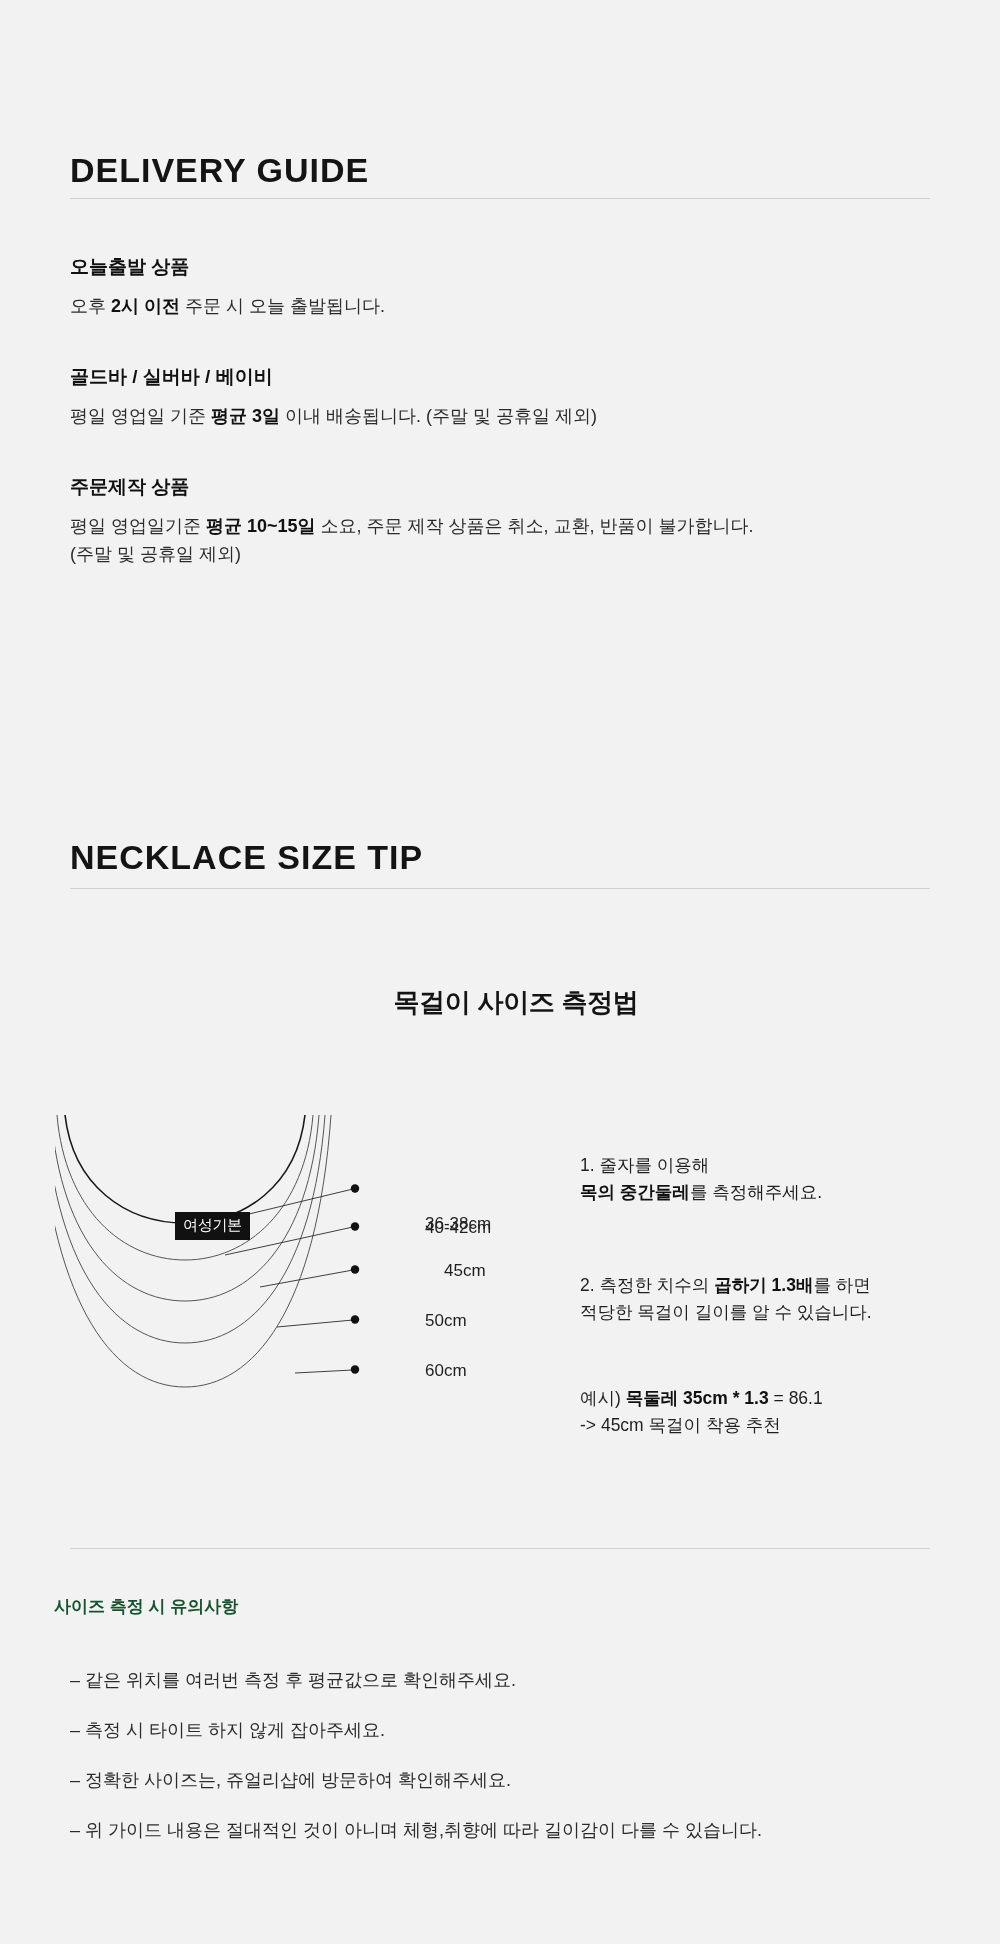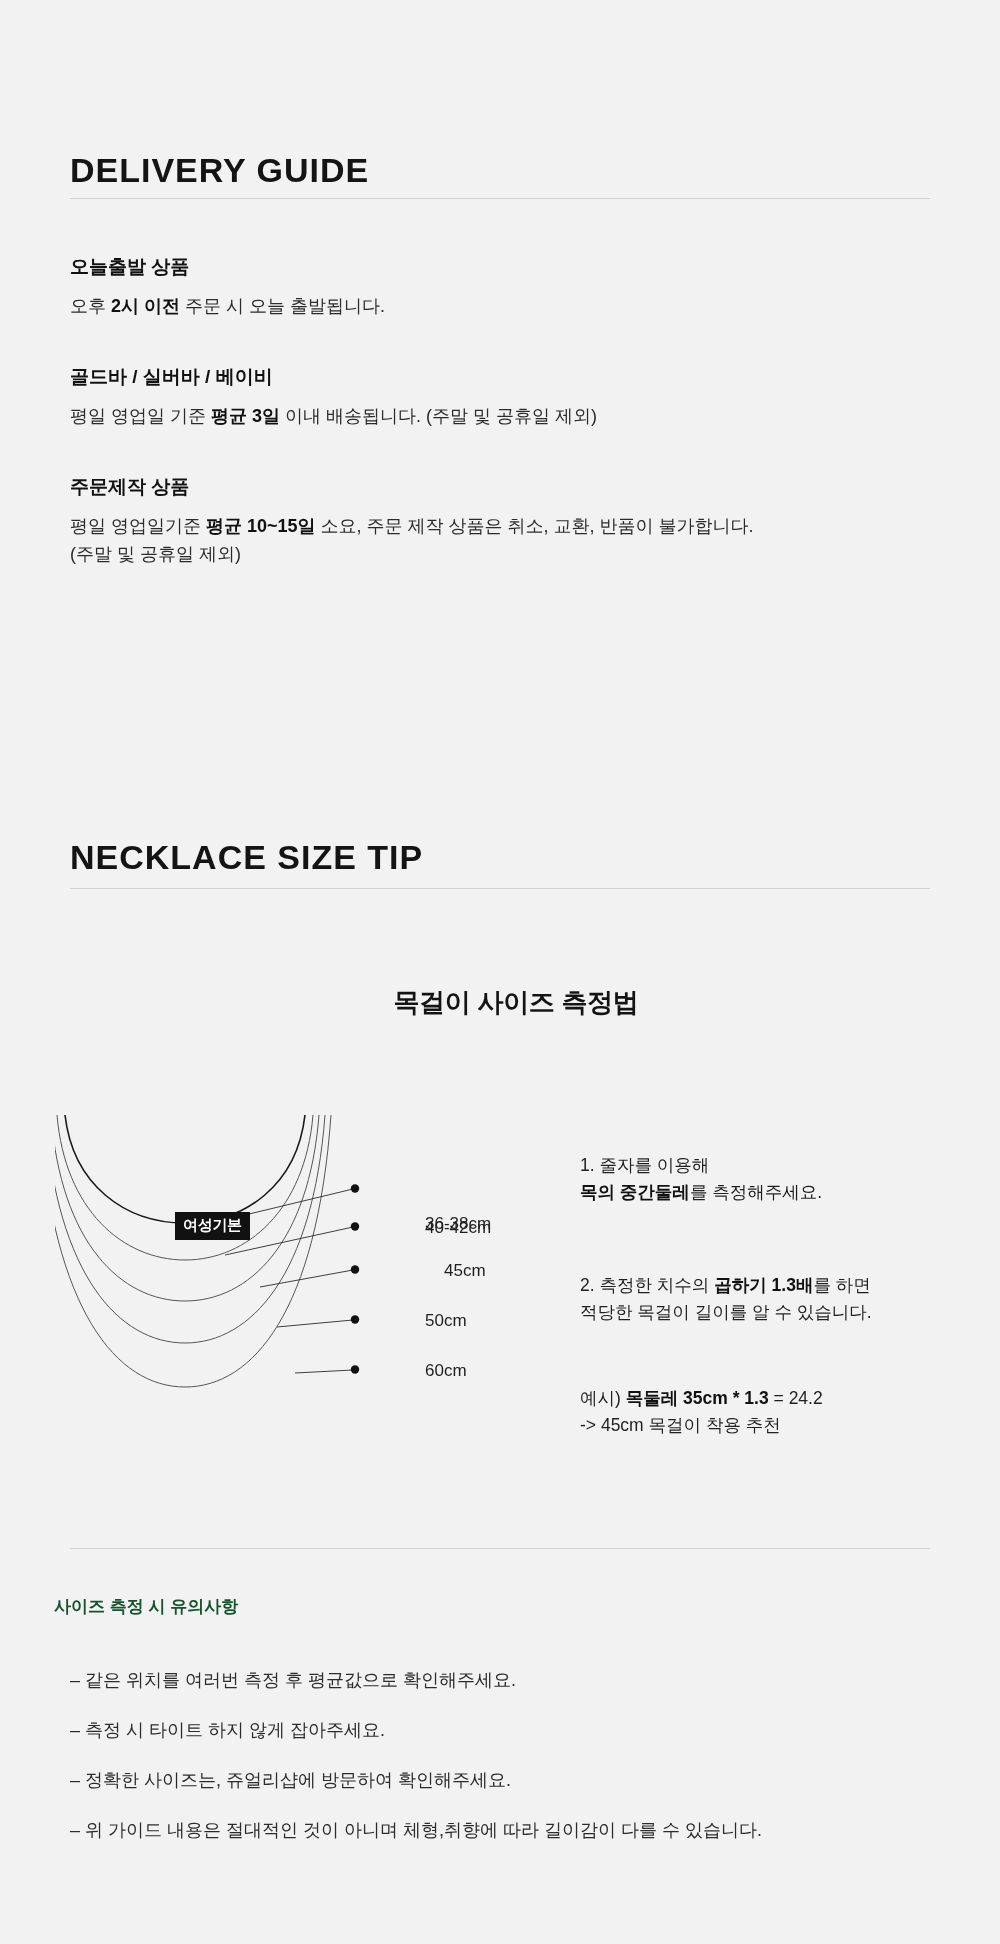--- a/index.html
+++ b/index.html
@@ -83,21 +83,21 @@
     position: absolute;
     font-size: 17px;
     color: #1f1f1f;
     white-space: nowrap;
   }
   #badge-women {
     position: absolute;
     background: #111;
     color: #fff;
     font-size: 15px;
-    font-weight: bold;
+    font-weight: normal;
     padding: 4px 8px 5px;
     left: 175px;
     top: 1212px;
     letter-spacing: -0.3px;
   }
 
   
   .instr {
     position: absolute;
     left: 580px;
@@ -209,21 +209,21 @@
 
   <div class="instr" id="instr-2">
     <div>
       <span>2. 측정한 치수의 </span><b>곱하기 1.3배</b><span>를 하면</span>
     </div>
     <div>적당한 목걸이 길이를 알 수 있습니다.</div>
   </div>
 
   <div class="instr" id="instr-3">
     <div>
-      <span>예시) </span><b>목둘레 35cm * 1.3</b><span> = 24.2</span>
+      <span>예시) </span><b>목둘레 35cm * 1.3</b><span> = 86.1</span>
     </div>
     <div>-&gt; 45cm 목걸이 착용 추천</div>
   </div>
 
   <div class="rule" id="tip-rule"></div>
 
   <div id="notice-head">사이즈 측정 시 유의사항</div>
 
   <div class="notice-item" style="top:1717px;">– 측정 시 타이트 하지 않게 잡아주세요.</div>
   <div class="notice-item" style="top:1667px;">– 같은 위치를 여러번 측정 후 평균값으로 확인해주세요.</div>

